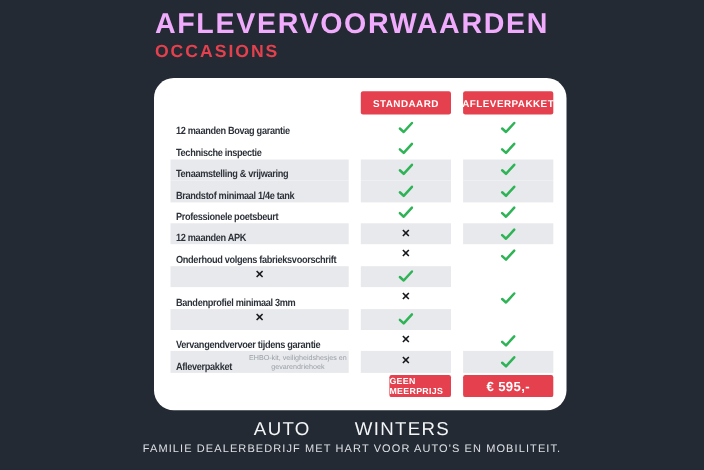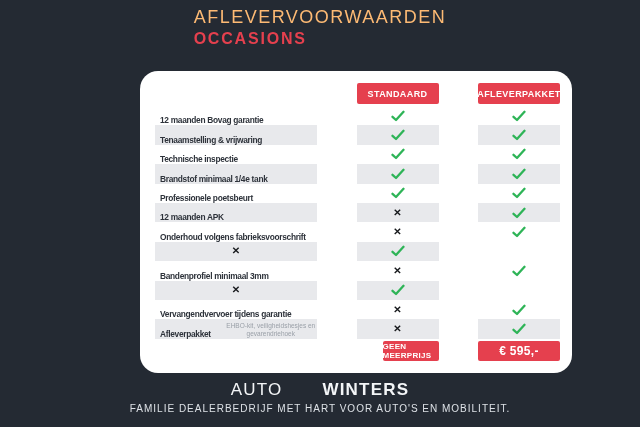--- a/index.html
+++ b/index.html
@@ -7,26 +7,26 @@
   body {
     position:relative;
     background:#242a33;
     font-family:"Liberation Sans", sans-serif;
     overflow:hidden;
   }
 
   
   .header-block { position:absolute; top:7px; left:0; width:100%; display:flex; justify-content:center; }
   .header-inner { width:fit-content; text-align:left; }
-  .main-title { color:#fdba74; font-size:18px; font-weight:normal; letter-spacing:1.5px; line-height:1.15; }
+  .main-title { color:#f0abfc; font-size:26px; font-weight:bold; letter-spacing:1.5px; line-height:1.15; }
   .sub-title  { color:#e5404e; font-size:16px; font-weight:bold; letter-spacing:1.8px; line-height:1.1; margin-top:2px; }
 
   
   .card {
-    position:absolute; left:140px; top:71px; width:432px; height:302px;
+    position:absolute; left:140px; top:71px; width:375px; height:302px;
     background:#ffffff; border-radius:18px;
     padding:12px 12px 0 15px;
   }
   .grid-row { display:grid; grid-template-columns:162px 82px 82px; justify-content:space-between; }
   .col-head {
     height:21px; background:#e5404e; border-radius:2px;
     color:#ffffff; font-weight:bold; font-size:9px; letter-spacing:0.4px;
     display:flex; align-items:center; justify-content:center;
   }
   .rows { margin-top:2px; }
@@ -52,21 +52,21 @@
     display:flex; align-items:center; justify-content:center;
   }
   .price-standaard { font-size:8px; letter-spacing:0.3px;margin-left:26px; }
   .price-aflever   { font-size:12px; letter-spacing:0.3px; }
 
   
   .brand {
     position:absolute; top:380px; left:0; width:100%; text-align:center;
     color:#f3f5f7; font-size:17px; letter-spacing:1.2px; line-height:1.2;
   }
-  .brand .bold { font-weight:bold;margin-left:28px; }
+  .brand .bold { font-weight:normal;margin-left:28px; }
   .tagline {
     position:absolute; top:403px; left:0; width:100%; text-align:center;
     color:#dde1e6; font-size:10px; letter-spacing:1px;
   }
 </style>
 </head>
 <body>
 
 <div class="header-block">
   <div class="header-inner">
@@ -96,50 +96,50 @@
         </div>
         <div class="cell mark-cell">
           <span class="check-icon">
             <svg width="14" height="12" viewBox="0 0 14 12" fill="none">
               <path d="M1.5 6.8 L5 10 L12.5 1.8" stroke="#2eb457" stroke-width="2.3" stroke-linecap="round" stroke-linejoin="round"></path>
             </svg>
           </span>
         </div>
       </div>
       <div class="grid-row row">
+        <div class="cell label-cell">
+          <span class="label-text">Technische inspectie</span>
+        </div>
+        <div class="cell mark-cell">
+          <span class="check-icon">
+            <svg width="14" height="12" viewBox="0 0 14 12" fill="none">
+              <path d="M1.5 6.8 L5 10 L12.5 1.8" stroke="#2eb457" stroke-width="2.3" stroke-linecap="round" stroke-linejoin="round"></path>
+            </svg>
+          </span>
+        </div>
+        <div class="cell mark-cell">
+          <span class="check-icon">
+            <svg width="14" height="12" viewBox="0 0 14 12" fill="none">
+              <path d="M1.5 6.8 L5 10 L12.5 1.8" stroke="#2eb457" stroke-width="2.3" stroke-linecap="round" stroke-linejoin="round"></path>
+            </svg>
+          </span>
+        </div>
+      </div>
+      <div class="grid-row row">
         <div class="cell label-cell alt">
           <span class="label-text">Tenaamstelling &amp; vrijwaring</span>
         </div>
         <div class="cell mark-cell alt">
           <span class="check-icon">
             <svg width="14" height="12" viewBox="0 0 14 12" fill="none">
               <path d="M1.5 6.8 L5 10 L12.5 1.8" stroke="#2eb457" stroke-width="2.3" stroke-linecap="round" stroke-linejoin="round"></path>
             </svg>
           </span>
         </div>
         <div class="cell mark-cell alt">
-          <span class="check-icon">
-            <svg width="14" height="12" viewBox="0 0 14 12" fill="none">
-              <path d="M1.5 6.8 L5 10 L12.5 1.8" stroke="#2eb457" stroke-width="2.3" stroke-linecap="round" stroke-linejoin="round"></path>
-            </svg>
-          </span>
-        </div>
-      </div>
-      <div class="grid-row row">
-        <div class="cell label-cell">
-          <span class="label-text">Technische inspectie</span>
-        </div>
-        <div class="cell mark-cell">
-          <span class="check-icon">
-            <svg width="14" height="12" viewBox="0 0 14 12" fill="none">
-              <path d="M1.5 6.8 L5 10 L12.5 1.8" stroke="#2eb457" stroke-width="2.3" stroke-linecap="round" stroke-linejoin="round"></path>
-            </svg>
-          </span>
-        </div>
-        <div class="cell mark-cell">
           <span class="check-icon">
             <svg width="14" height="12" viewBox="0 0 14 12" fill="none">
               <path d="M1.5 6.8 L5 10 L12.5 1.8" stroke="#2eb457" stroke-width="2.3" stroke-linecap="round" stroke-linejoin="round"></path>
             </svg>
           </span>
         </div>
       </div>
       <div class="grid-row row">
         <div class="cell label-cell alt">
           <span class="label-text">Brandstof minimaal 1/4e tank</span>

